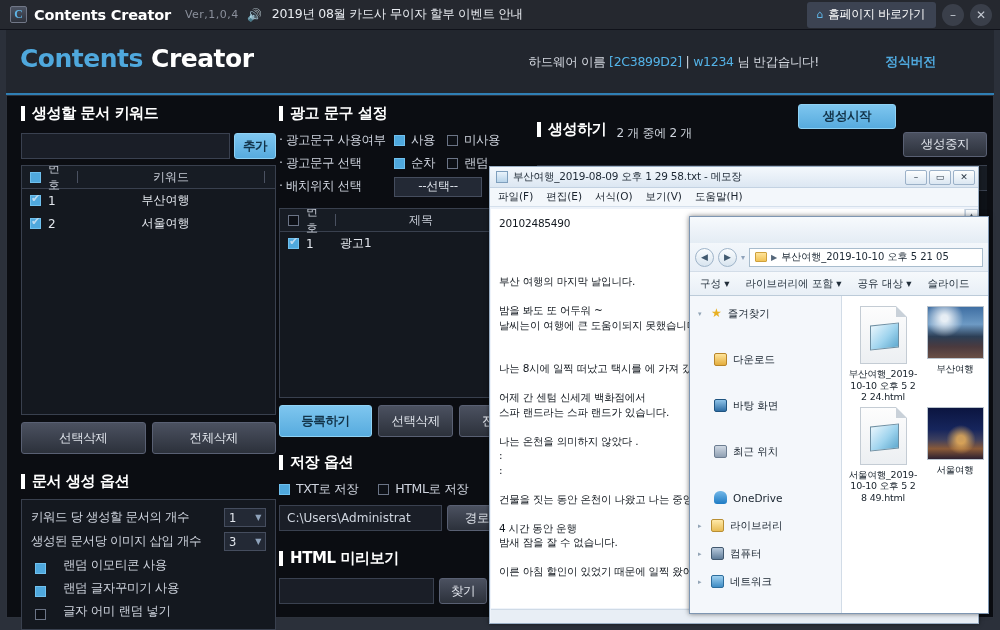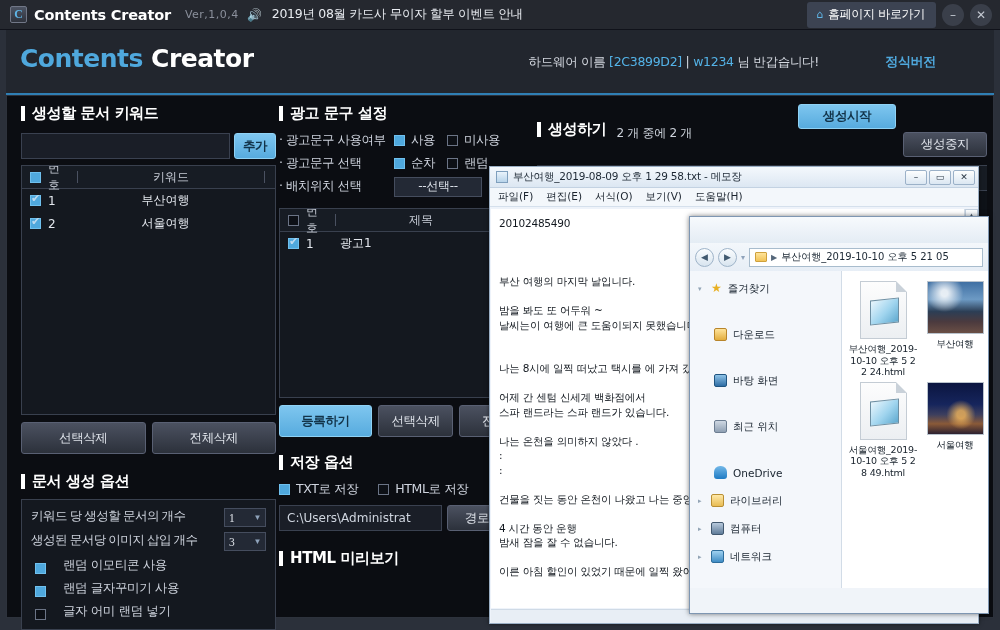--- a/index.html
+++ b/index.html
@@ -137,22 +137,22 @@
   }
   .col-no { width: 56px; padding-left: 8px; display: flex; align-items: center; gap: 7px; }
   .col-kw { flex: 1; text-align: center; }
   .divider-v { width: 1px; height: 12px; background: #4a5161; }
 
   .btn-row { display: flex; gap: 6px; margin-top: 7px; }
 
   
   .optbox { background: #14181f; border: 1px solid #39404e; margin-top: 8px; padding: 8px 9px 9px 9px; }
   .opt-line {
-    display: flex; align-items: flex-start; color: #cfd4de; font-size: 12.5px;
-    letter-spacing: -0.5px; margin-bottom: 5px; white-space: nowrap; font-family: Liberation Serif, serif;
+    display: flex; align-items: center; color: #cfd4de; font-size: 12.5px;
+    letter-spacing: -0.5px; margin-bottom: 5px; white-space: nowrap;
   }
   .spin {
     background: #232935; border: 1px solid #454d5e; height: 19px; width: 42px;
     display: flex; align-items: center; justify-content: space-between;
     color: #e3e7ed; font-size: 11.5px; padding: 0 4px; margin-left: auto;
   }
   .caret { color: #8fa3bb; font-size: 8px; }
   .chk-line {
     display: flex; align-items: flex-end; gap: 17px; color: #cfd4de;
     font-size: 12.5px; letter-spacing: -0.4px; margin-top: 6px; padding-left: 4px;
@@ -493,20 +493,24 @@
           <span class="cb"></span>
           <span>HTML로 저장</span>
         </span>
       </div>
       <div style="display:flex;gap:5px;margin-top:7px;">
         <div class="txtbox" style="width:163px;">C:\Users\Administrat</div>
         <div class="btn" style="width:72px;height:26px;">경로설</div>
       </div>
 
       <div class="panel-title" style="margin-top:18px;">HTML 미리보기</div>
+      <div style="display:flex;gap:5px;margin-top:10px;">
+        <div class="txtbox" style="width:155px;"></div>
+        <div class="btn" style="width:48px;height:26px;">찾기</div>
+      </div>
     </div>
 
     <div class="col-right">
       <div style="display:flex;align-items:center;">
         <div class="sec-title-row">
           <div class="panel-title">생성하기</div>
           <div class="count-txt">2 개  중에  2 개</div>
         </div>
         <div style="margin-left:auto;display:flex;gap:7px;">
           <div class="btn btn-blue" style="width:98px;height:25px;">생성시작</div>
@@ -593,20 +597,26 @@
     <div class="ex-navbar">
       <div class="navcircle">◀</div>
       <div class="navcircle">▶</div>
       <span class="caret">▾</span>
       <div class="addrbar">
         <span class="folder-ico"></span>
         <span style="font-size:8px;color:#55677a;">▶</span>
         <span>부산여행_2019-10-10 오후 5 21 05</span>
       </div>
     </div>
+    <div class="ex-toolbar">
+      <span>구성 ▾</span>
+      <span>라이브러리에 포함 ▾</span>
+      <span>공유 대상 ▾</span>
+      <span>슬라이드</span>
+    </div>
 
     <div class="ex-main">
       <div class="ex-nav">
         <div class="nav-item">
           <span class="tri">▾</span>
           <span class="ico-star">★</span>
           <span>즐겨찾기</span>
         </div>
         <div class="nav-item sub">
           <span class="ico-sq ico-dl"></span>

